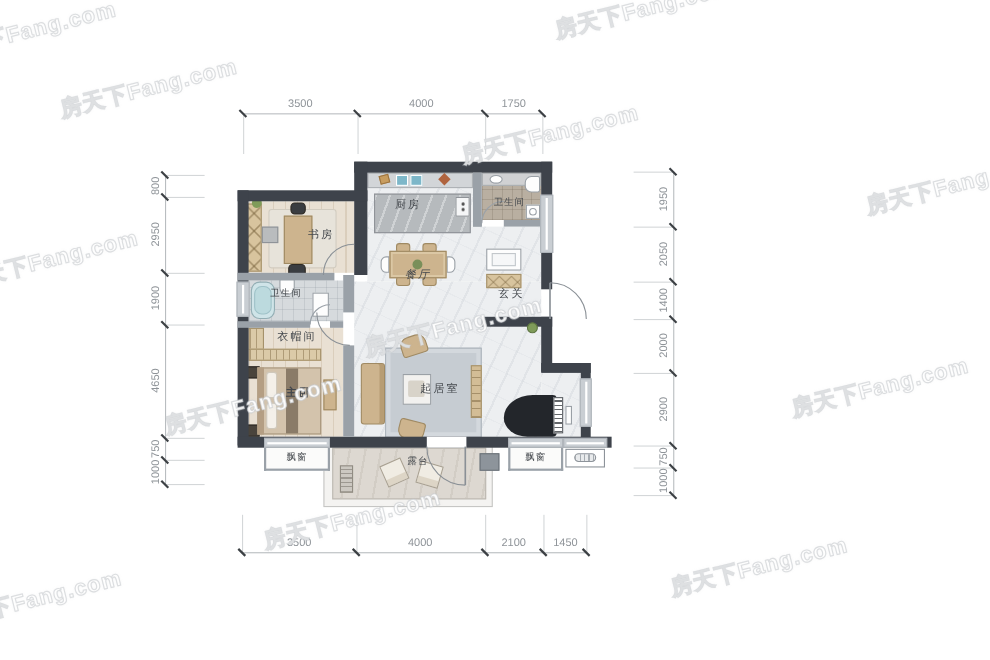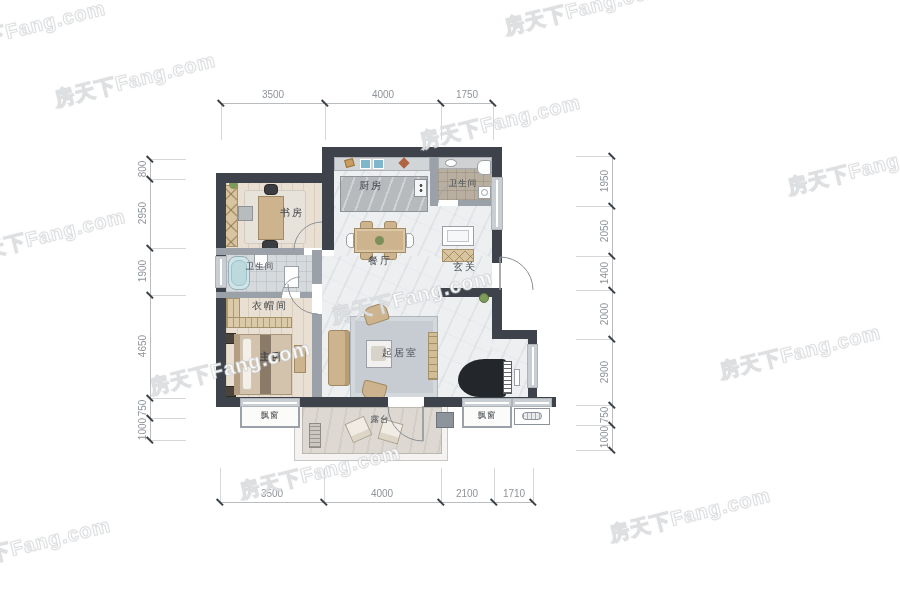--- a/index.html
+++ b/index.html
@@ -195,21 +195,21 @@
     <line x1="423" y1="406" x2="423" y2="441" stroke="#8a9096" stroke-width="1.5"></line>
     <path d="M294,250 A28,28 0 0 1 322,222" fill="none" stroke="#8a9096" stroke-width="1"></path>
     <path d="M318,314 A30,30 0 0 1 288,284" fill="none" stroke="#8a9096" stroke-width="1"></path>
     <path d="M282,295 A18,18 0 0 1 300,277" fill="none" stroke="#9aa1a8" stroke-width="1"></path>
     <path d="M438,203 A20,20 0 0 1 458,183" fill="none" stroke="#9aa1a8" stroke-width="1"></path>
   </svg>
 
   <span class="room-label" style="left:292px;top:213px;">书房</span>
   <span class="room-label" style="left:371px;top:186px;">厨房</span>
   <span class="room-label sm" style="left:463px;top:184px;">卫生间</span>
-  <span class="room-label" style="left:380px;top:261px;">餐厅</span>
+  <span class="room-label" style="left:380px;top:250px;font-style:italic;">餐厅</span>
   <span class="room-label" style="left:465px;top:267px;">玄关</span>
   <span class="room-label sm" style="left:260px;top:267px;">卫生间</span>
   <span class="room-label" style="left:270px;top:306px;">衣帽间</span>
   <span class="room-label" style="left:272px;top:357px;font-weight:bold;">主卧</span>
   <span class="room-label" style="left:400px;top:353px;">起居室</span>
   <span class="room-label sm" style="left:270px;top:416px;">飘窗</span>
   <span class="room-label sm" style="left:380px;top:420px;">露台</span>
   <span class="room-label sm" style="left:487px;top:416px;">飘窗</span>
 
   <div class="dline" style="left:221px;top:103px;width:272px;height:1px;"></div>
@@ -232,21 +232,21 @@
   <div class="ext" style="left:494px;top:468px;width:1px;height:34px;"></div>
   <div class="ext" style="left:533px;top:468px;width:1px;height:34px;"></div>
   <div class="tick" style="left:220px;top:502px;"></div>
   <div class="tick" style="left:324px;top:502px;"></div>
   <div class="tick" style="left:441px;top:502px;"></div>
   <div class="tick" style="left:494px;top:502px;"></div>
   <div class="tick" style="left:533px;top:502px;"></div>
   <span class="dim h" style="left:272px;top:499px;">3500</span>
   <span class="dim h" style="left:382px;top:499px;">4000</span>
   <span class="dim h" style="left:467px;top:499px;">2100</span>
-  <span class="dim h" style="left:514px;top:499px;">1710</span>
+  <span class="dim h" style="left:514px;top:499px;">1450</span>
 
   <div class="dline" style="left:150px;top:159px;width:1px;height:281px;"></div>
   <div class="ext" style="left:150px;top:159px;width:36px;height:1px;"></div>
   <div class="ext" style="left:150px;top:179px;width:36px;height:1px;"></div>
   <div class="ext" style="left:150px;top:248px;width:36px;height:1px;"></div>
   <div class="ext" style="left:150px;top:295px;width:36px;height:1px;"></div>
   <div class="ext" style="left:150px;top:398px;width:36px;height:1px;"></div>
   <div class="ext" style="left:150px;top:418px;width:36px;height:1px;"></div>
   <div class="ext" style="left:150px;top:440px;width:36px;height:1px;"></div>
   <div class="tick" style="left:150px;top:159px;"></div>

